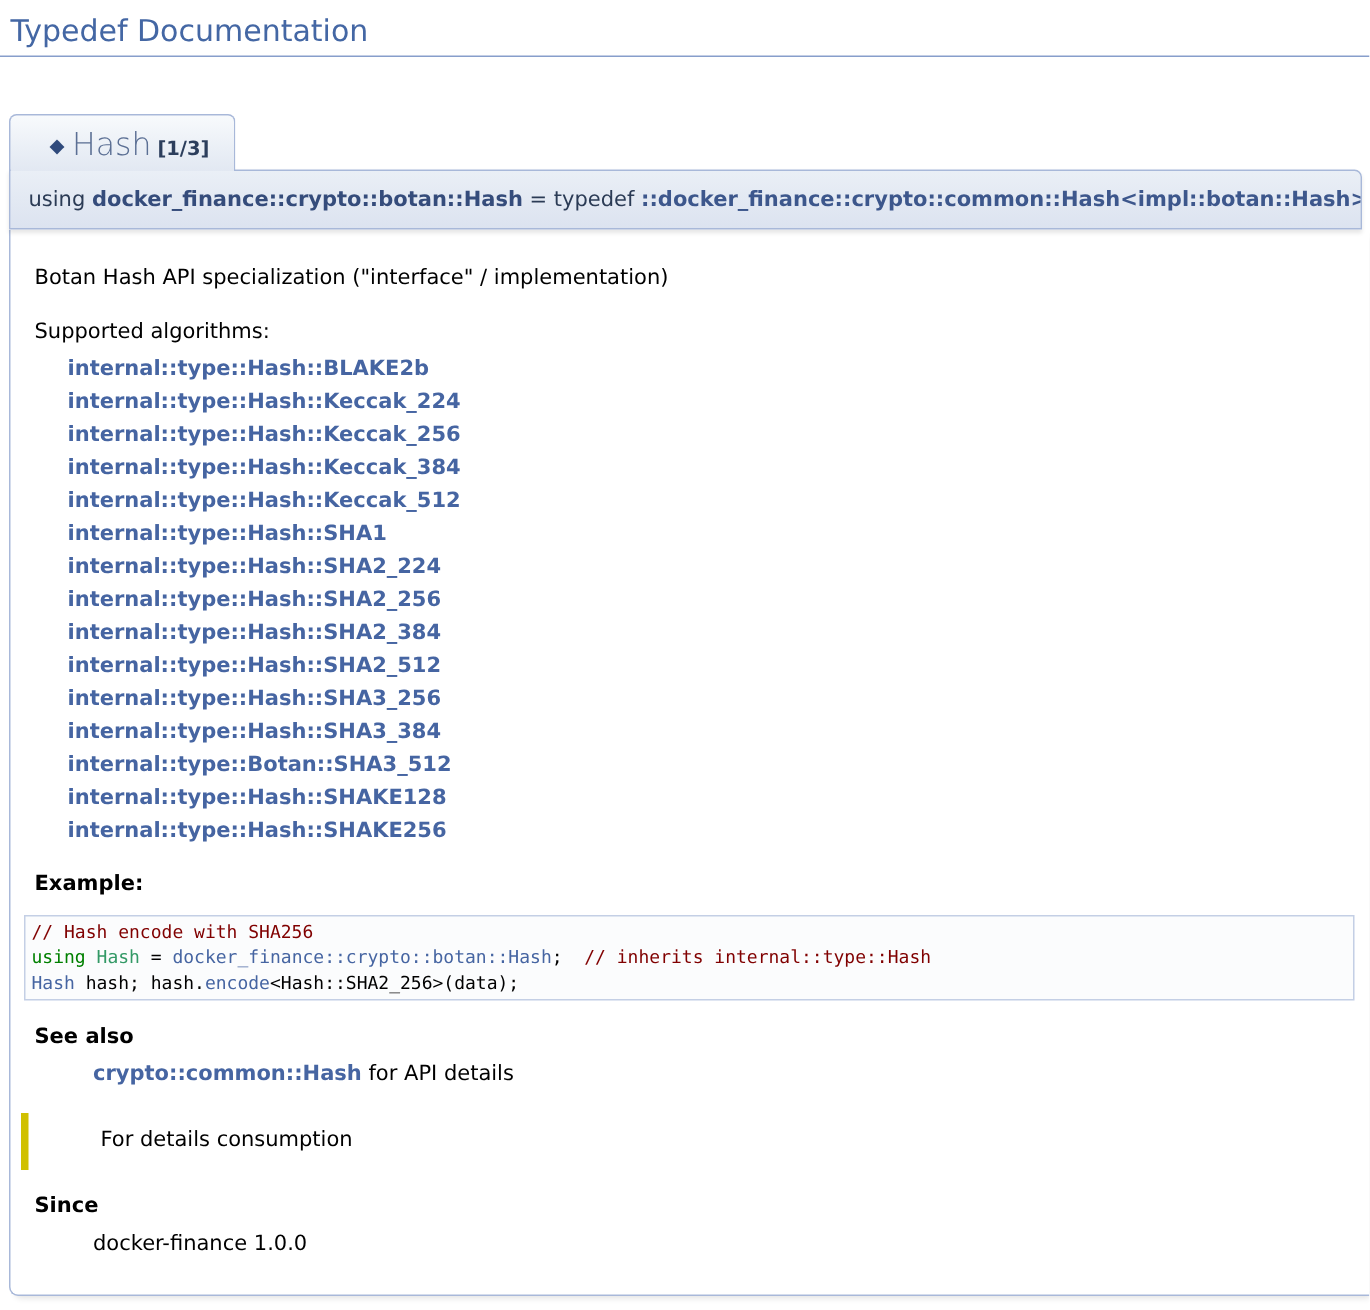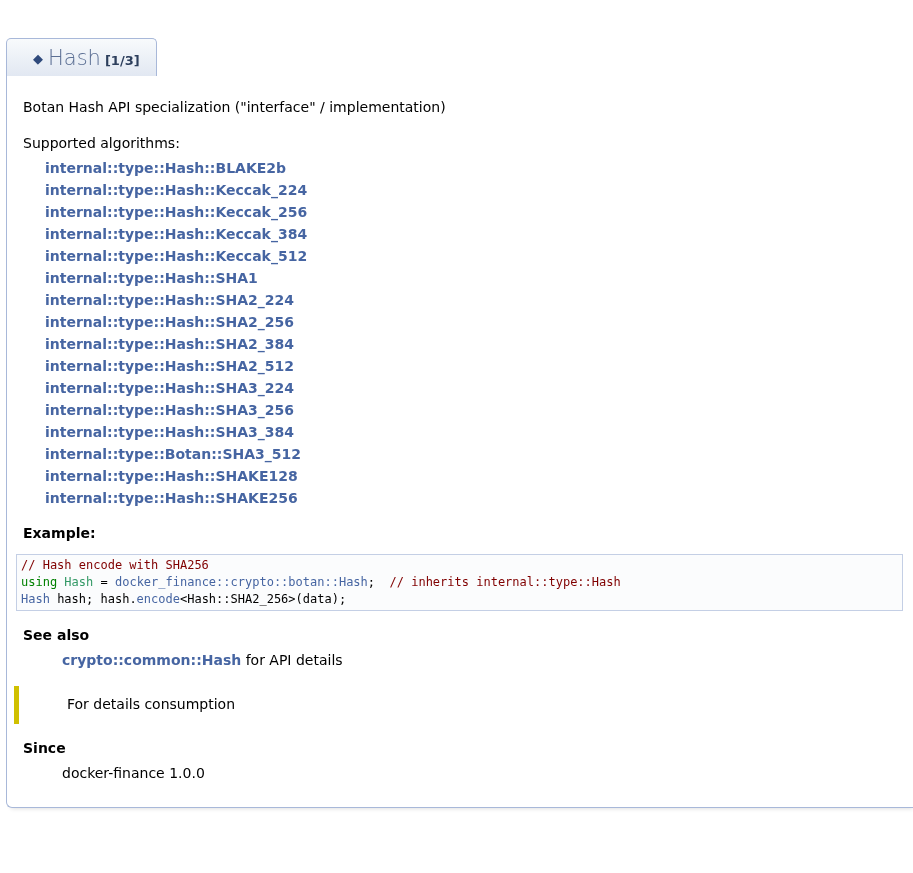--- a/index.html
+++ b/index.html
@@ -138,46 +138,49 @@
   .tok-typename{ color:var(--c-typename); }
   .tok-link{ color:var(--c-link); cursor:pointer; }
   .tok-plain{ color:#000000; }
   .see-link{ color:var(--c-link); font-weight:bold; cursor:pointer; text-decoration:none; }
 </style>
 </head>
 <body>
 
 <div class="page">
 
+  <h2 class="groupheader">Typedef Documentation</h2>
 
   <div class="memitem-block">
 
     <div class="memtitle">
       <span class="permalink">◆</span><span class="memtitle-name">Hash</span><span class="memtitle-index">[1/3]</span>
     </div>
 
+    <div class="memproto">
+      <span class="decl-plain">using </span><b class="decl-name">docker_finance::crypto::botan::Hash</b><span class="decl-plain"> = typedef </span><b class="decl-type">::docker_finance::crypto::common::Hash&lt;impl::botan::Hash&gt;</b>
+    </div>
 
     <div class="memdoc">
 
       <p class="brief">Botan Hash API specialization ("interface" / implementation)</p>
 
       <p class="algos-label">Supported algorithms:</p>
 
       <div class="algo-list" id="algo-list">
           <a class="algo-link">internal::type::Hash::BLAKE2b</a>
           <a class="algo-link">internal::type::Hash::Keccak_224</a>
           <a class="algo-link">internal::type::Hash::Keccak_256</a>
           <a class="algo-link">internal::type::Hash::Keccak_384</a>
           <a class="algo-link">internal::type::Hash::Keccak_512</a>
           <a class="algo-link">internal::type::Hash::SHA1</a>
           <a class="algo-link">internal::type::Hash::SHA2_224</a>
           <a class="algo-link">internal::type::Hash::SHA2_256</a>
           <a class="algo-link">internal::type::Hash::SHA2_384</a>
           <a class="algo-link">internal::type::Hash::SHA2_512</a>
-          <a class="algo-link">internal::type::Hash::SHA3_224</a>
           <a class="algo-link">internal::type::Hash::SHA3_256</a>
           <a class="algo-link">internal::type::Hash::SHA3_384</a>
           <a class="algo-link">internal::type::Botan::SHA3_512</a>
           <a class="algo-link">internal::type::Hash::SHAKE128</a>
           <a class="algo-link">internal::type::Hash::SHAKE256</a>
         </div>
 
       <dl class="example-section">
         <dt>Example:</dt>
         <dd>

